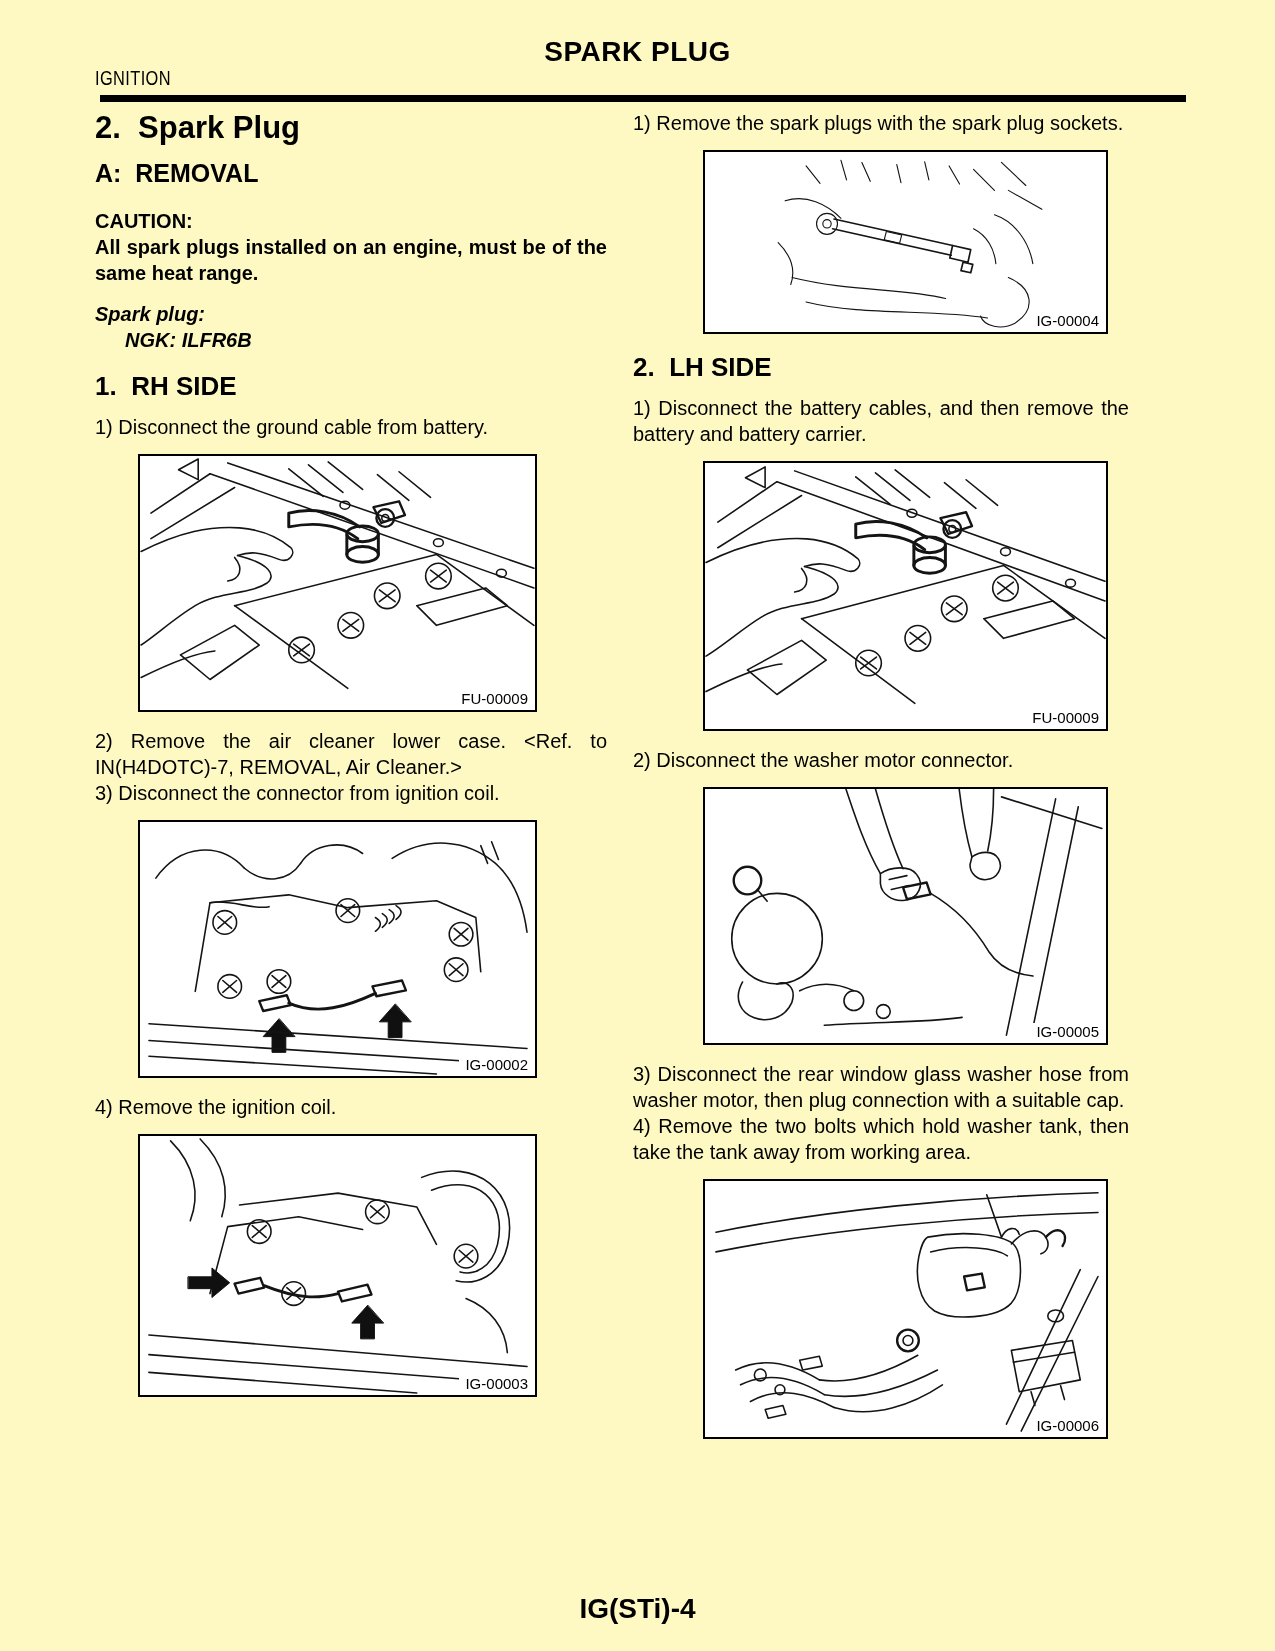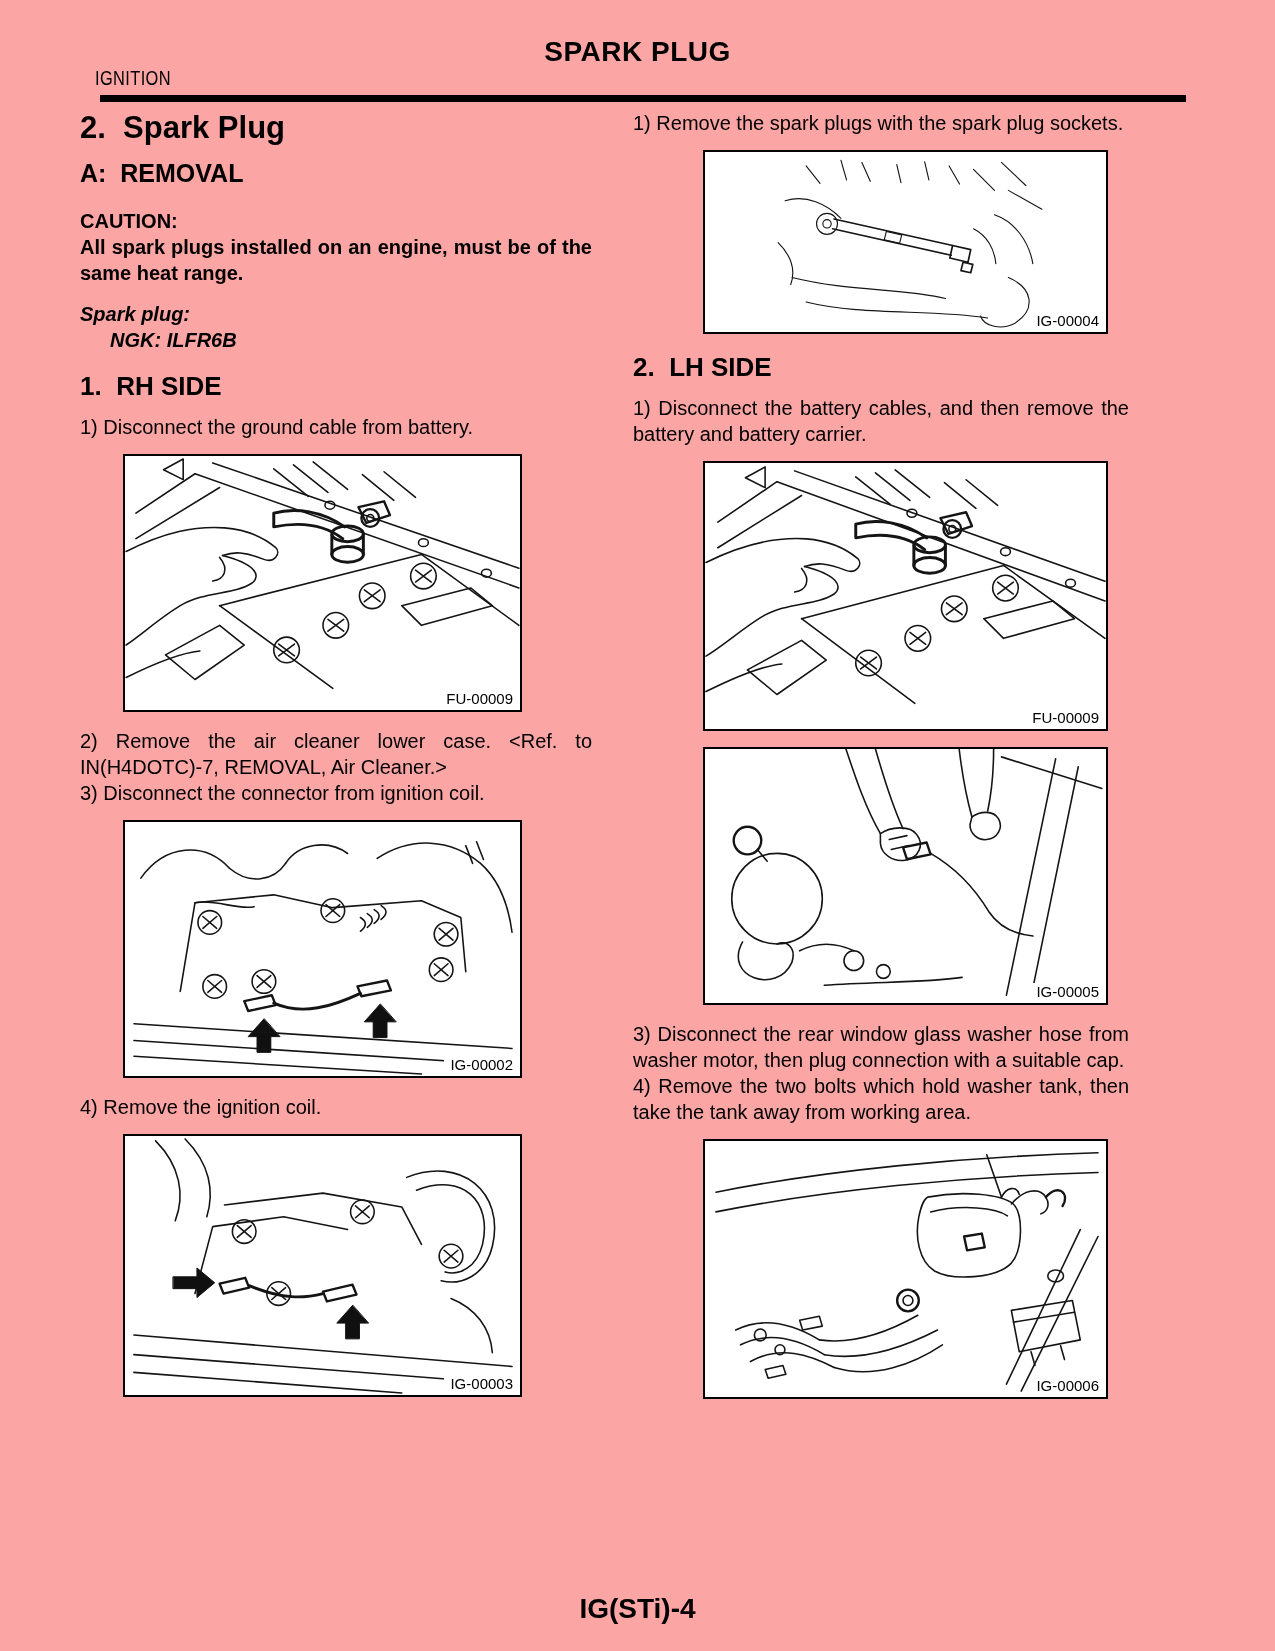--- a/index.html
+++ b/index.html
@@ -1,28 +1,28 @@
 <!DOCTYPE html>
 <html><head>
 <meta charset="utf-8">
 <style>
   * { margin:0; padding:0; box-sizing:border-box; }
   html,body { background:#ffffff; }
   .page {
-    position:relative; width:1275px; height:1651px; background:#fca5a5;
+    position:relative; width:1275px; height:1651px; background:#fef9c3;
     font-family:"Liberation Sans", sans-serif; color:#000; overflow:hidden;
   }
   .header-title { position:absolute; top:36px; left:0; width:100%; text-align:center;
     font-size:28px; font-weight:bold; letter-spacing:.5px; }
   .header-chapter { position:absolute; top:66px; left:95px; font-size:21px;
     transform:scaleX(.78); transform-origin:left center; letter-spacing:.5px; }
   .header-rule { position:absolute; top:95px; left:100px; width:1086px; height:7px; background:#000; }
 
   .col { position:absolute; top:110px; }
-  .col-left  { left:80px;  width:512px; }
+  .col-left  { left:95px;  width:512px; }
   .col-right { left:633px; width:496px; }
 
   .h-main { font-size:31px; font-weight:bold; white-space:pre-wrap; line-height:36px; margin-bottom:12px; }
   .h-sub  { font-size:25px; font-weight:bold; white-space:pre-wrap; line-height:30px; margin-bottom:20px; }
   .h-sec  { font-size:26px; font-weight:bold; white-space:pre-wrap; line-height:27px; margin:20px 0 14px 0; }
 
   .caution-label { font-size:20px; font-weight:bold; line-height:26px; }
   .caution-text  { font-size:20px; font-weight:bold; line-height:26px; text-align:justify; }
 
   .spec { margin-top:15px; font-size:20px; font-weight:bold; font-style:italic; line-height:26px; }
@@ -256,20 +256,21 @@
           <circle cx="250" cy="67" r="3.5"></circle>
         <path class="med" d="M238 56 L264 50 L270 64 L246 72 Z"></path>
         <path d="M0 101 C 40 81, 72 75, 102 77 C 127 79, 142 87, 154 97 C 160 103, 152 113, 142 109 C 122 101, 112 101, 100 105"></path>
         <path d="M100 105 C 132 113, 140 125, 130 133 C 112 145, 82 141, 57 156 C 37 168, 17 186, 0 196"></path>
         <path d="M97 107 C 107 119, 102 129, 90 131"></path>
         <path d="M0 232 C 30 217, 57 206, 77 204"></path>
       </svg>
       <span class="fig-label">FU-00009</span>
     </div>
 
+    <p class="step">2) Disconnect the washer motor connector.</p>
 
     <div class="figure fig-right" style="height:258px;">
       <svg viewBox="0 0 405 258">
         <circle cx="72" cy="152" r="46"></circle>
         <circle class="med" cx="42" cy="93" r="14"></circle>
         <path d="M52 102 L62 114"></path>
         <path d="M37 196 C 17 232, 72 250, 87 217 C 92 202, 82 194, 72 198"></path>
         <path d="M142 0 C 152 30, 162 60, 177 86"></path>
         <path d="M172 0 C 180 28, 188 55, 200 81"></path>
         <path d="M177 86 C 187 79, 207 77, 214 87 C 222 97, 216 111, 202 113 C 190 115, 178 107, 177 96 Z"></path>

